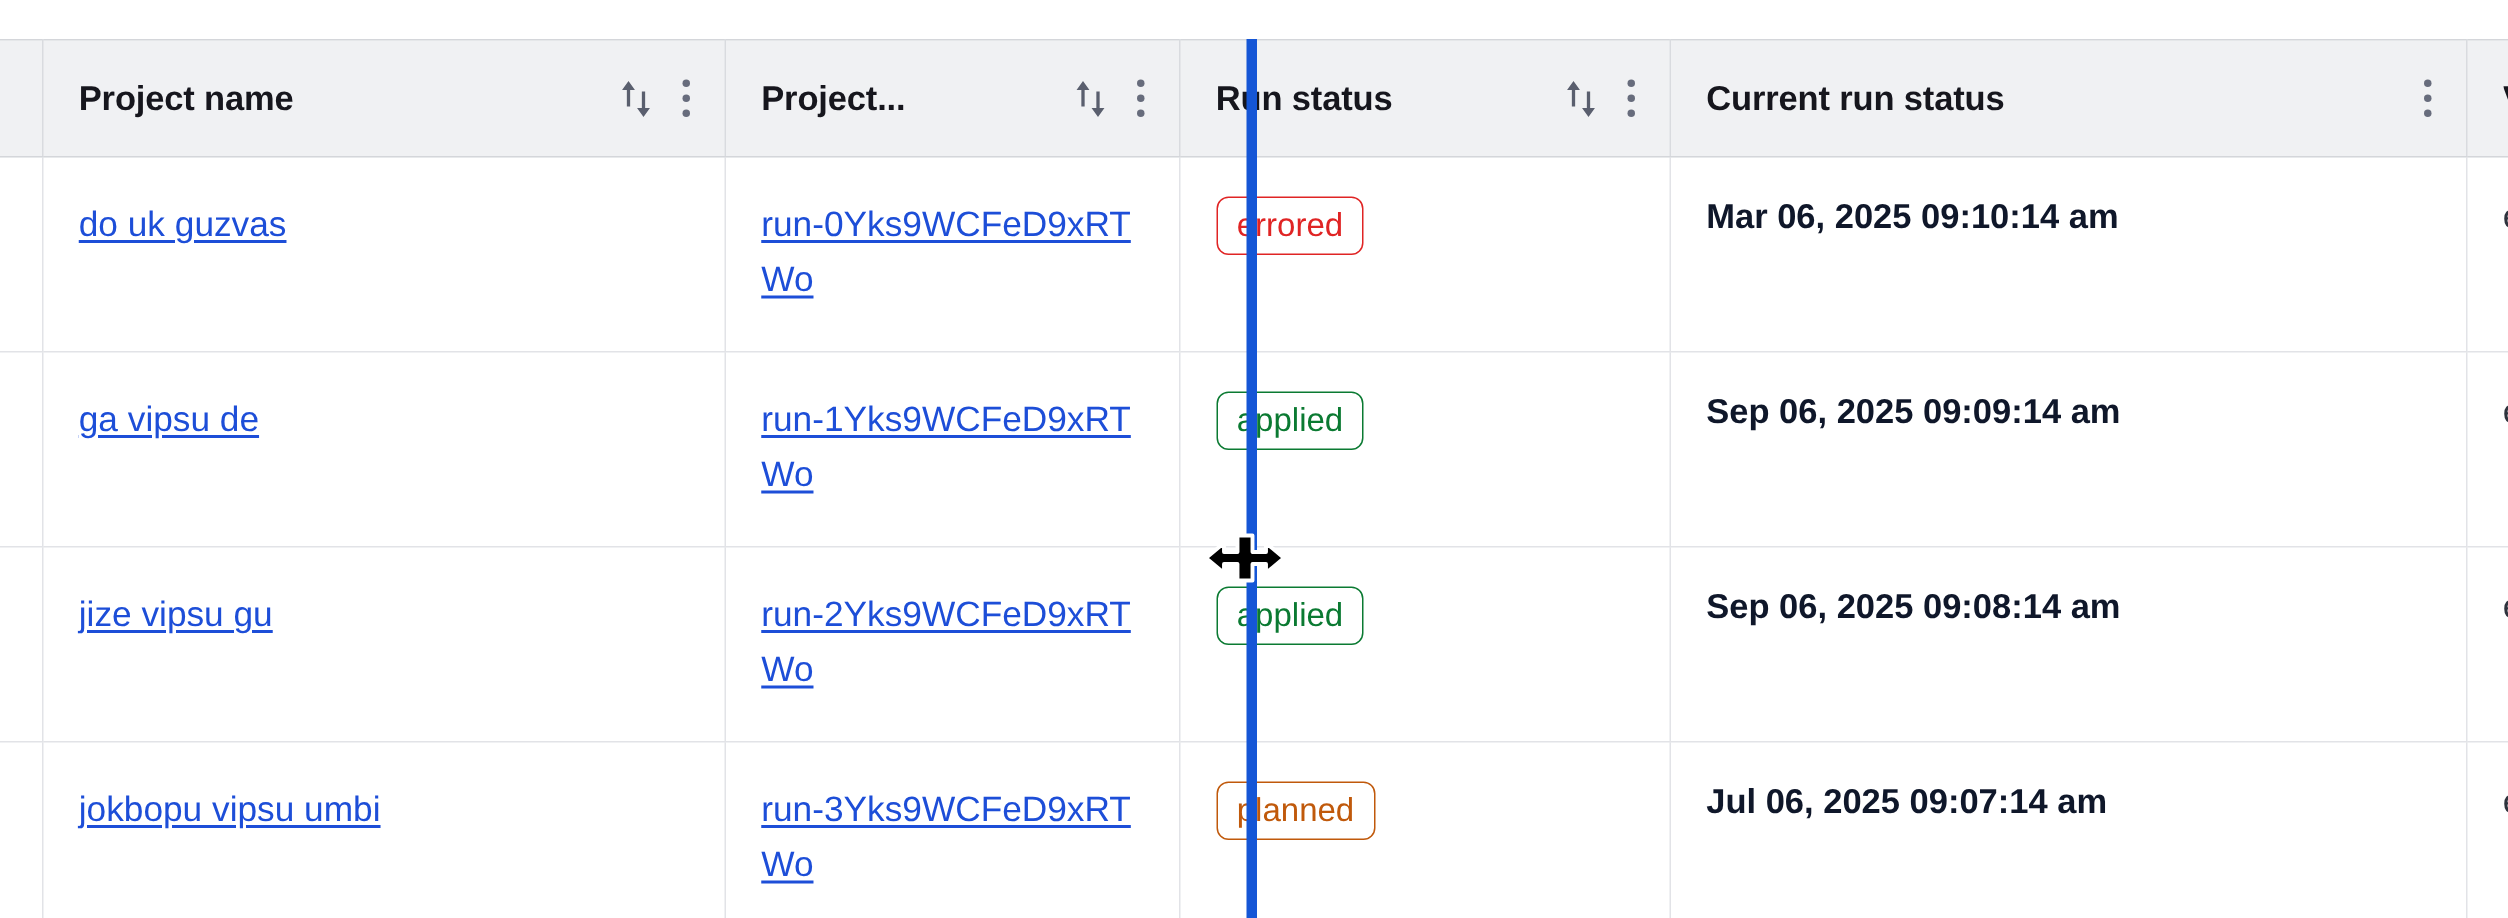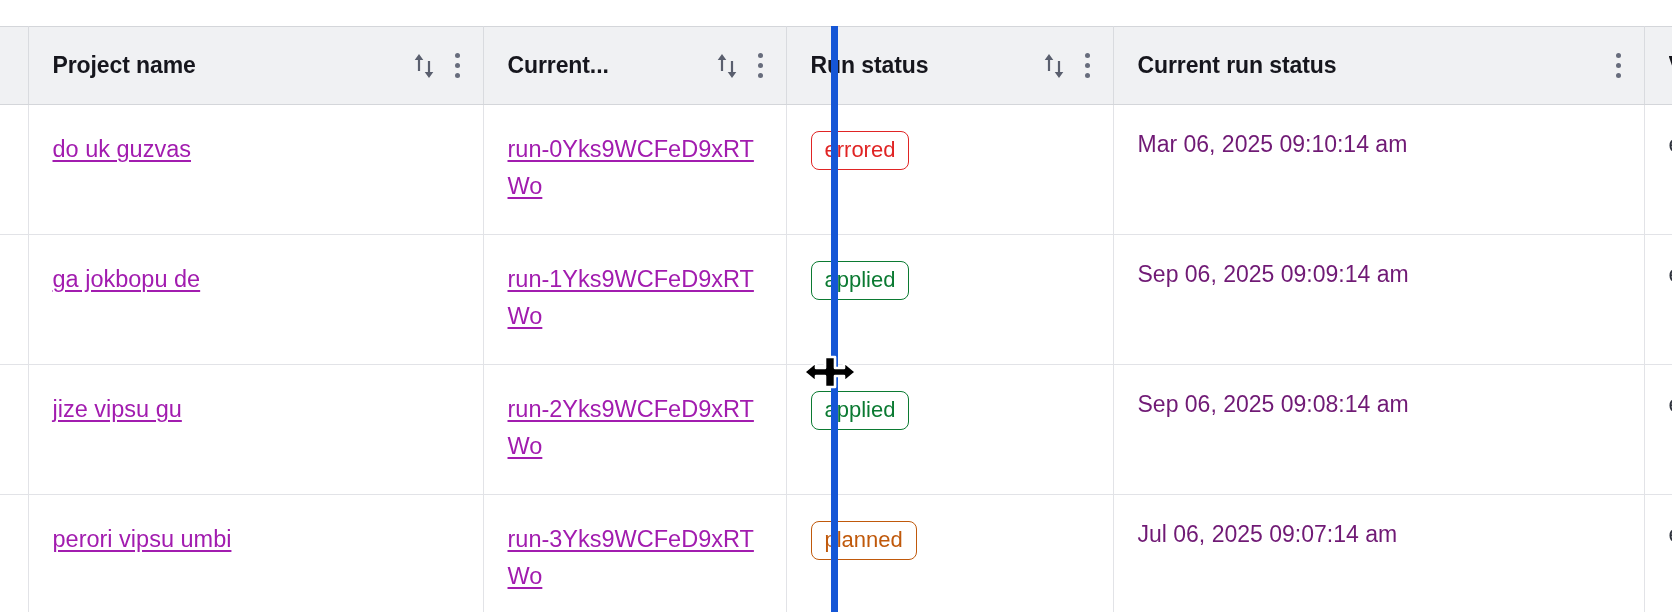--- a/index.html
+++ b/index.html
@@ -132,33 +132,34 @@
     height: 130px;
     font-size: 23px;
     color: #2c2f3a;
     background: #ffffff;
   }
   tbody td.select-col { padding: 0; }
 
   tbody tr:last-child td { height: 118px; }
 
   a.cell-link {
-    color: #a21caf;
+    color: #1d4ed8;
     text-decoration: underline;
     text-underline-offset: 3px;
     font-size: 23.5px;
     line-height: 1.58;
     cursor: pointer;
     word-break: break-all;
   }
 
   .date-cell {
-    color: #701a75;
-    white-space: nowrap;
-    font-size: 23px;
+    color: #0f172a;
+    white-space: nowrap;
+    font-size: 23px;
+    font-weight: bold;
   }
 
   .overflow-cell {
     color: #2f333d;
     white-space: nowrap;
     font-size: 23px;
     overflow: hidden;
   }
 
   
@@ -235,21 +236,21 @@
               <span class="kebab">
                 <i></i>
                   <i></i>
                   <i></i>
               </span>
             </div>
           </th>
 
           <th>
             <div class="th-inner">
-              <span class="th-label">Current...</span>
+              <span class="th-label">Project...</span>
               <span class="th-spacer"></span>
               <span class="sort-icon">
                 <svg width="26" height="34" viewBox="0 0 26 34" aria-hidden="true">
                   <g fill="#5a5f6e">
                     <path d="M8 5 L12.3 11 L9.1 11 L9.1 22 L6.9 22 L6.9 11 L3.7 11 Z"></path>
                     <path d="M18 29 L13.7 23 L16.9 23 L16.9 12 L19.1 12 L19.1 23 L22.3 23 Z"></path>
                   </g>
                 </svg>
               </span>
               <span class="kebab">
@@ -318,21 +319,21 @@
             <span class="date-cell">Mar 06, 2025 09:10:14 am</span>
           </td>
           <td>
             <span class="overflow-cell">e</span>
           </td>
         </tr>
 
         <tr>
           <td class="select-col"></td>
           <td>
-            <a class="cell-link">ga jokbopu de</a>
+            <a class="cell-link">ga vipsu de</a>
           </td>
           <td>
             <a class="cell-link">run-1Yks9WCFeD9xRTWo</a>
           </td>
           <td>
             <span class="pill applied">applied</span>
           </td>
           <td>
             <span class="date-cell">Sep 06, 2025 09:09:14 am</span>
           </td>
@@ -356,21 +357,21 @@
             <span class="date-cell">Sep 06, 2025 09:08:14 am</span>
           </td>
           <td>
             <span class="overflow-cell">e</span>
           </td>
         </tr>
 
         <tr>
           <td class="select-col"></td>
           <td>
-            <a class="cell-link">perori vipsu umbi</a>
+            <a class="cell-link">jokbopu vipsu umbi</a>
           </td>
           <td>
             <a class="cell-link">run-3Yks9WCFeD9xRTWo</a>
           </td>
           <td>
             <span class="pill planned">planned</span>
           </td>
           <td>
             <span class="date-cell">Jul 06, 2025 09:07:14 am</span>
           </td>

